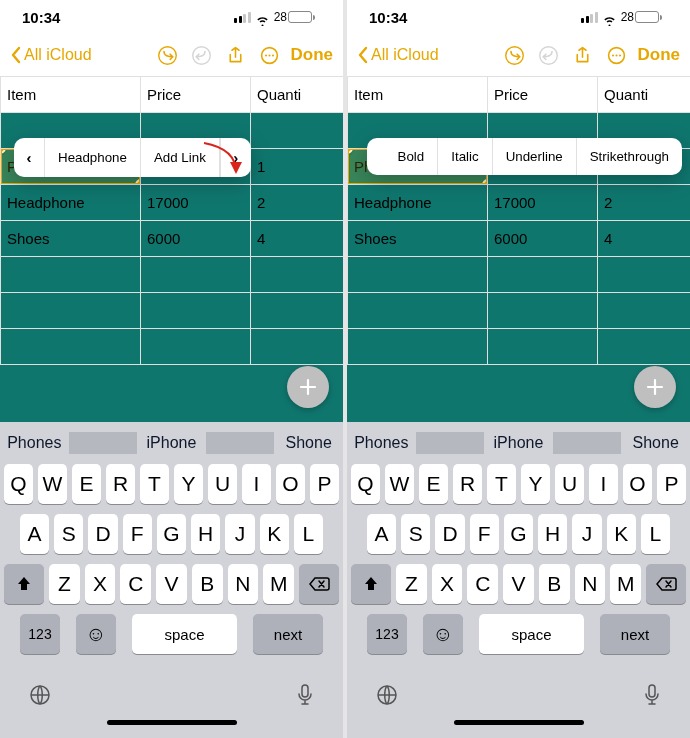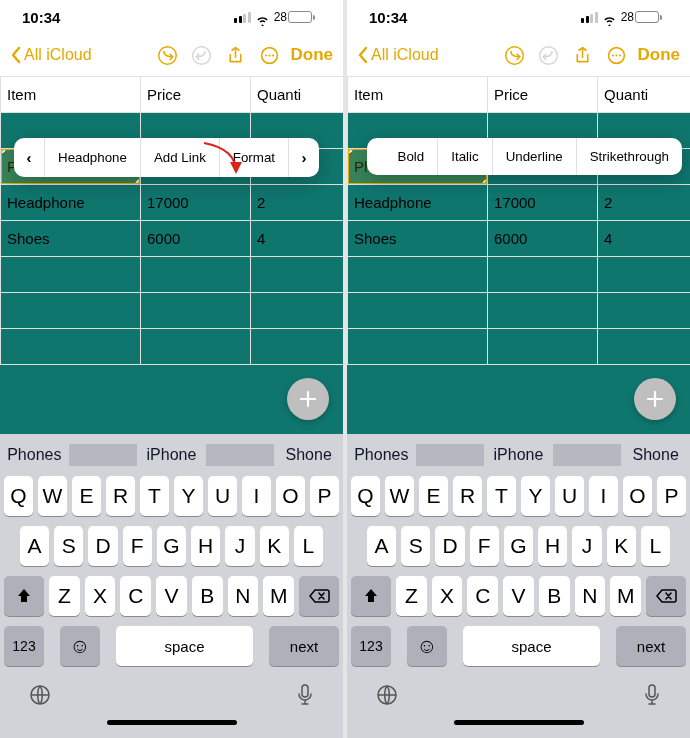--- a/index.html
+++ b/index.html
@@ -54,21 +54,21 @@
     .sugg { display:flex; height:42px; }
     .sugg div { flex:1; display:flex; align-items:center; justify-content:center; font-size:16px; color:#0f172a; }
     .sugg-sep { width:1px; background:#b5b8bf; align-self:center; height:22px; flex:none; }
     .krow { display:flex; gap:5px; padding:0 4px; margin-bottom:10px; }
     .krow:first-of-type{ padding-top:6px;}
     .key { flex:1; height:40px; background:#fff; border-radius:5px; display:flex; align-items:center; justify-content:center; font-size:21px; box-shadow:0 1px 0 #898b90; }
     .key.fn { background:#aeb1ba; }
     .krow.r2 { padding:0 20px; }
     .krow.r3 .key.fn{ flex:0 0 40px; }
     .krow.r3 { padding:0 4px; }
-    .krow.r4 { padding:0 4px; margin-bottom:8px;gap:16px; }
+    .krow.r4 { padding:0 20px; margin-bottom:20px;gap:16px; }
     .krow.r4 .key.k123{ flex:0 0 40px; font-size:14px; }
     .krow.r4 .key.emoji{ flex:0 0 40px; }
     .krow.r4 .key.space{ flex:1; font-size:15px; }
     .krow.r4 .key.next{ flex:0 0 70px; font-size:15px; }
     .bottom-bar { height:46px; display:flex; align-items:center; justify-content:space-between; padding:0 28px; }
     .home-ind { height:18px; display:flex; justify-content:center; align-items:flex-start; }
     .home-ind div { width:130px; height:5px; background:#000; border-radius:3px; }
   </style>
 </head>
 <body>
@@ -184,21 +184,20 @@
           </tr>
     </tbody>
       </table>
     <div class="ctx" style="left:14px">
       <button class="chev">‹</button>
       <div class="sep"></div>
       <button>Headphone</button>
       <div class="sep"></div>
       <button>Add Link</button>
       <div class="sep"></div>
-      <button>Format</button>
       <div class="sep"></div>
       <button class="chev">›</button>
     </div>
     <svg class="arrow" width="60" height="38">
       <defs>
           <marker id="ah1" markerWidth="7" markerHeight="7" refX="5" refY="3" orient="auto">
             <path d="M0,0 L6,3 L0,6 z" fill="#d9261c"></path>
           </marker>
         </defs>
       <path d="M8 4 Q40 10 40 33" stroke="#d9261c" stroke-width="2" fill="none" marker-end="url(#ah1)"></path>

